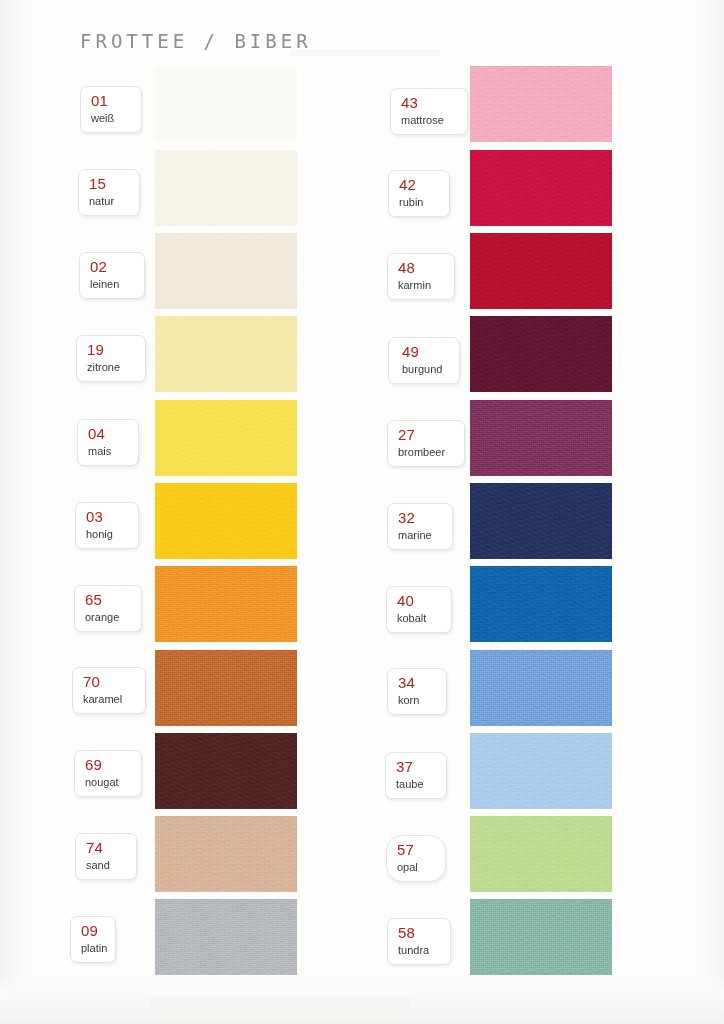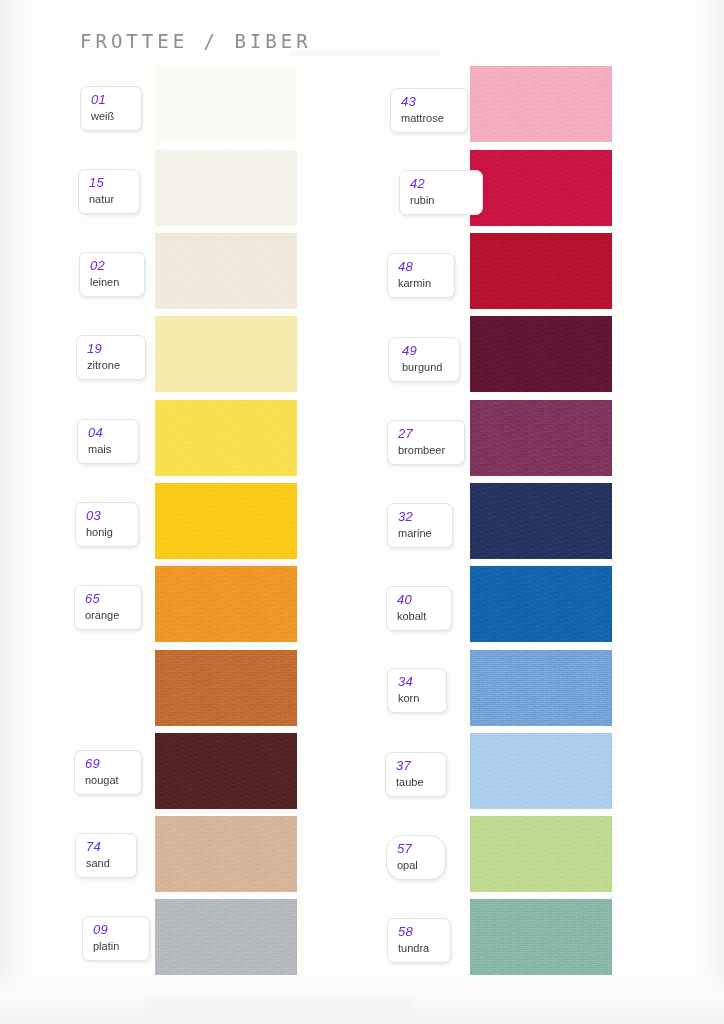--- a/index.html
+++ b/index.html
@@ -126,25 +126,24 @@
     position: absolute;
     background: #ffffff;
     border: 1px solid #e3e3e1;
     border-radius: 7px;
     box-shadow: 1px 2px 3px rgba(0,0,0,.07);
     padding: 6px 9px 7px 10px;
     min-width: 44px;
     box-sizing: border-box;
   }
   .chip-code {
-    font-size: 13px;
-    color: #6d28d9;
+    font-size: 15px;
+    color: #b91c1c;
     line-height: 1.06;
     letter-spacing: .2px;
-    font-style: italic;
   }
   .chip-name {
     font-size: 11px;
     color: #3a3a3a;
     line-height: 1.2;
     margin-top: 3px;
     white-space: nowrap;
   }
 </style>
 </head>
@@ -207,54 +206,58 @@
       <div class="row" style="top: 566px;">
         <div class="swatch" style="background-color: rgb(239, 146, 37);"></div>
       </div>
       <div class="label-chip" style="top: 585px; left: 4px; width: 68px;">
         <div class="chip-code">65</div>
         <div class="chip-name">orange</div>
       </div>
       <div class="row" style="top: 650px;">
         <div class="swatch" style="background-color: rgb(192, 103, 47);"></div>
       </div>
+      <div class="label-chip" style="top: 667px; left: 2px; width: 74px;">
+        <div class="chip-code">70</div>
+        <div class="chip-name">karamel</div>
+      </div>
       <div class="row" style="top: 733px;">
         <div class="swatch" style="background-color: rgb(78, 34, 32);"></div>
       </div>
       <div class="label-chip" style="top: 750px; left: 4px; width: 68px;">
         <div class="chip-code">69</div>
         <div class="chip-name">nougat</div>
       </div>
       <div class="row" style="top: 816px;">
         <div class="swatch" style="background-color: rgb(214, 178, 150);"></div>
       </div>
       <div class="label-chip" style="top: 833px; left: 5px; width: 62px;">
         <div class="chip-code">74</div>
         <div class="chip-name">sand</div>
       </div>
       <div class="row" style="top: 899px;">
         <div class="swatch" style="background-color: rgb(179, 182, 187);"></div>
       </div>
-      <div class="label-chip" style="top: 916px; left: 12px; width: 68px;">
+      <div class="label-chip" style="top: 916px; left: 0; width: 46px;">
         <div class="chip-code">09</div>
         <div class="chip-name">platin</div>
       </div>
     </div>
   <div class="column right" id="col-right">
       <div class="row" style="top: 66px;">
         <div class="swatch" style="background-color: rgb(244, 169, 189);"></div>
       </div>
       <div class="label-chip" style="top: 88px; left: 5px; width: 78px;">
         <div class="chip-code">43</div>
         <div class="chip-name">mattrose</div>
       </div>
       <div class="row" style="top: 150px;">
         <div class="swatch" style="background-color: rgb(200, 18, 63);"></div>
       </div>
-      <div class="label-chip" style="top: 170px; left: 14px; width: 84px;">
+      <div class="label-chip" style="top: 170px; left: 3px; width: 62px;">
         <div class="chip-code">42</div>
         <div class="chip-name">rubin</div>
       </div>
       <div class="row" style="top: 233px;">
         <div class="swatch" style="background-color: rgb(180, 16, 44);"></div>
       </div>
       <div class="label-chip" style="top: 253px; left: 2px; width: 68px;">
         <div class="chip-code">48</div>
         <div class="chip-name">karmin</div>
       </div>

